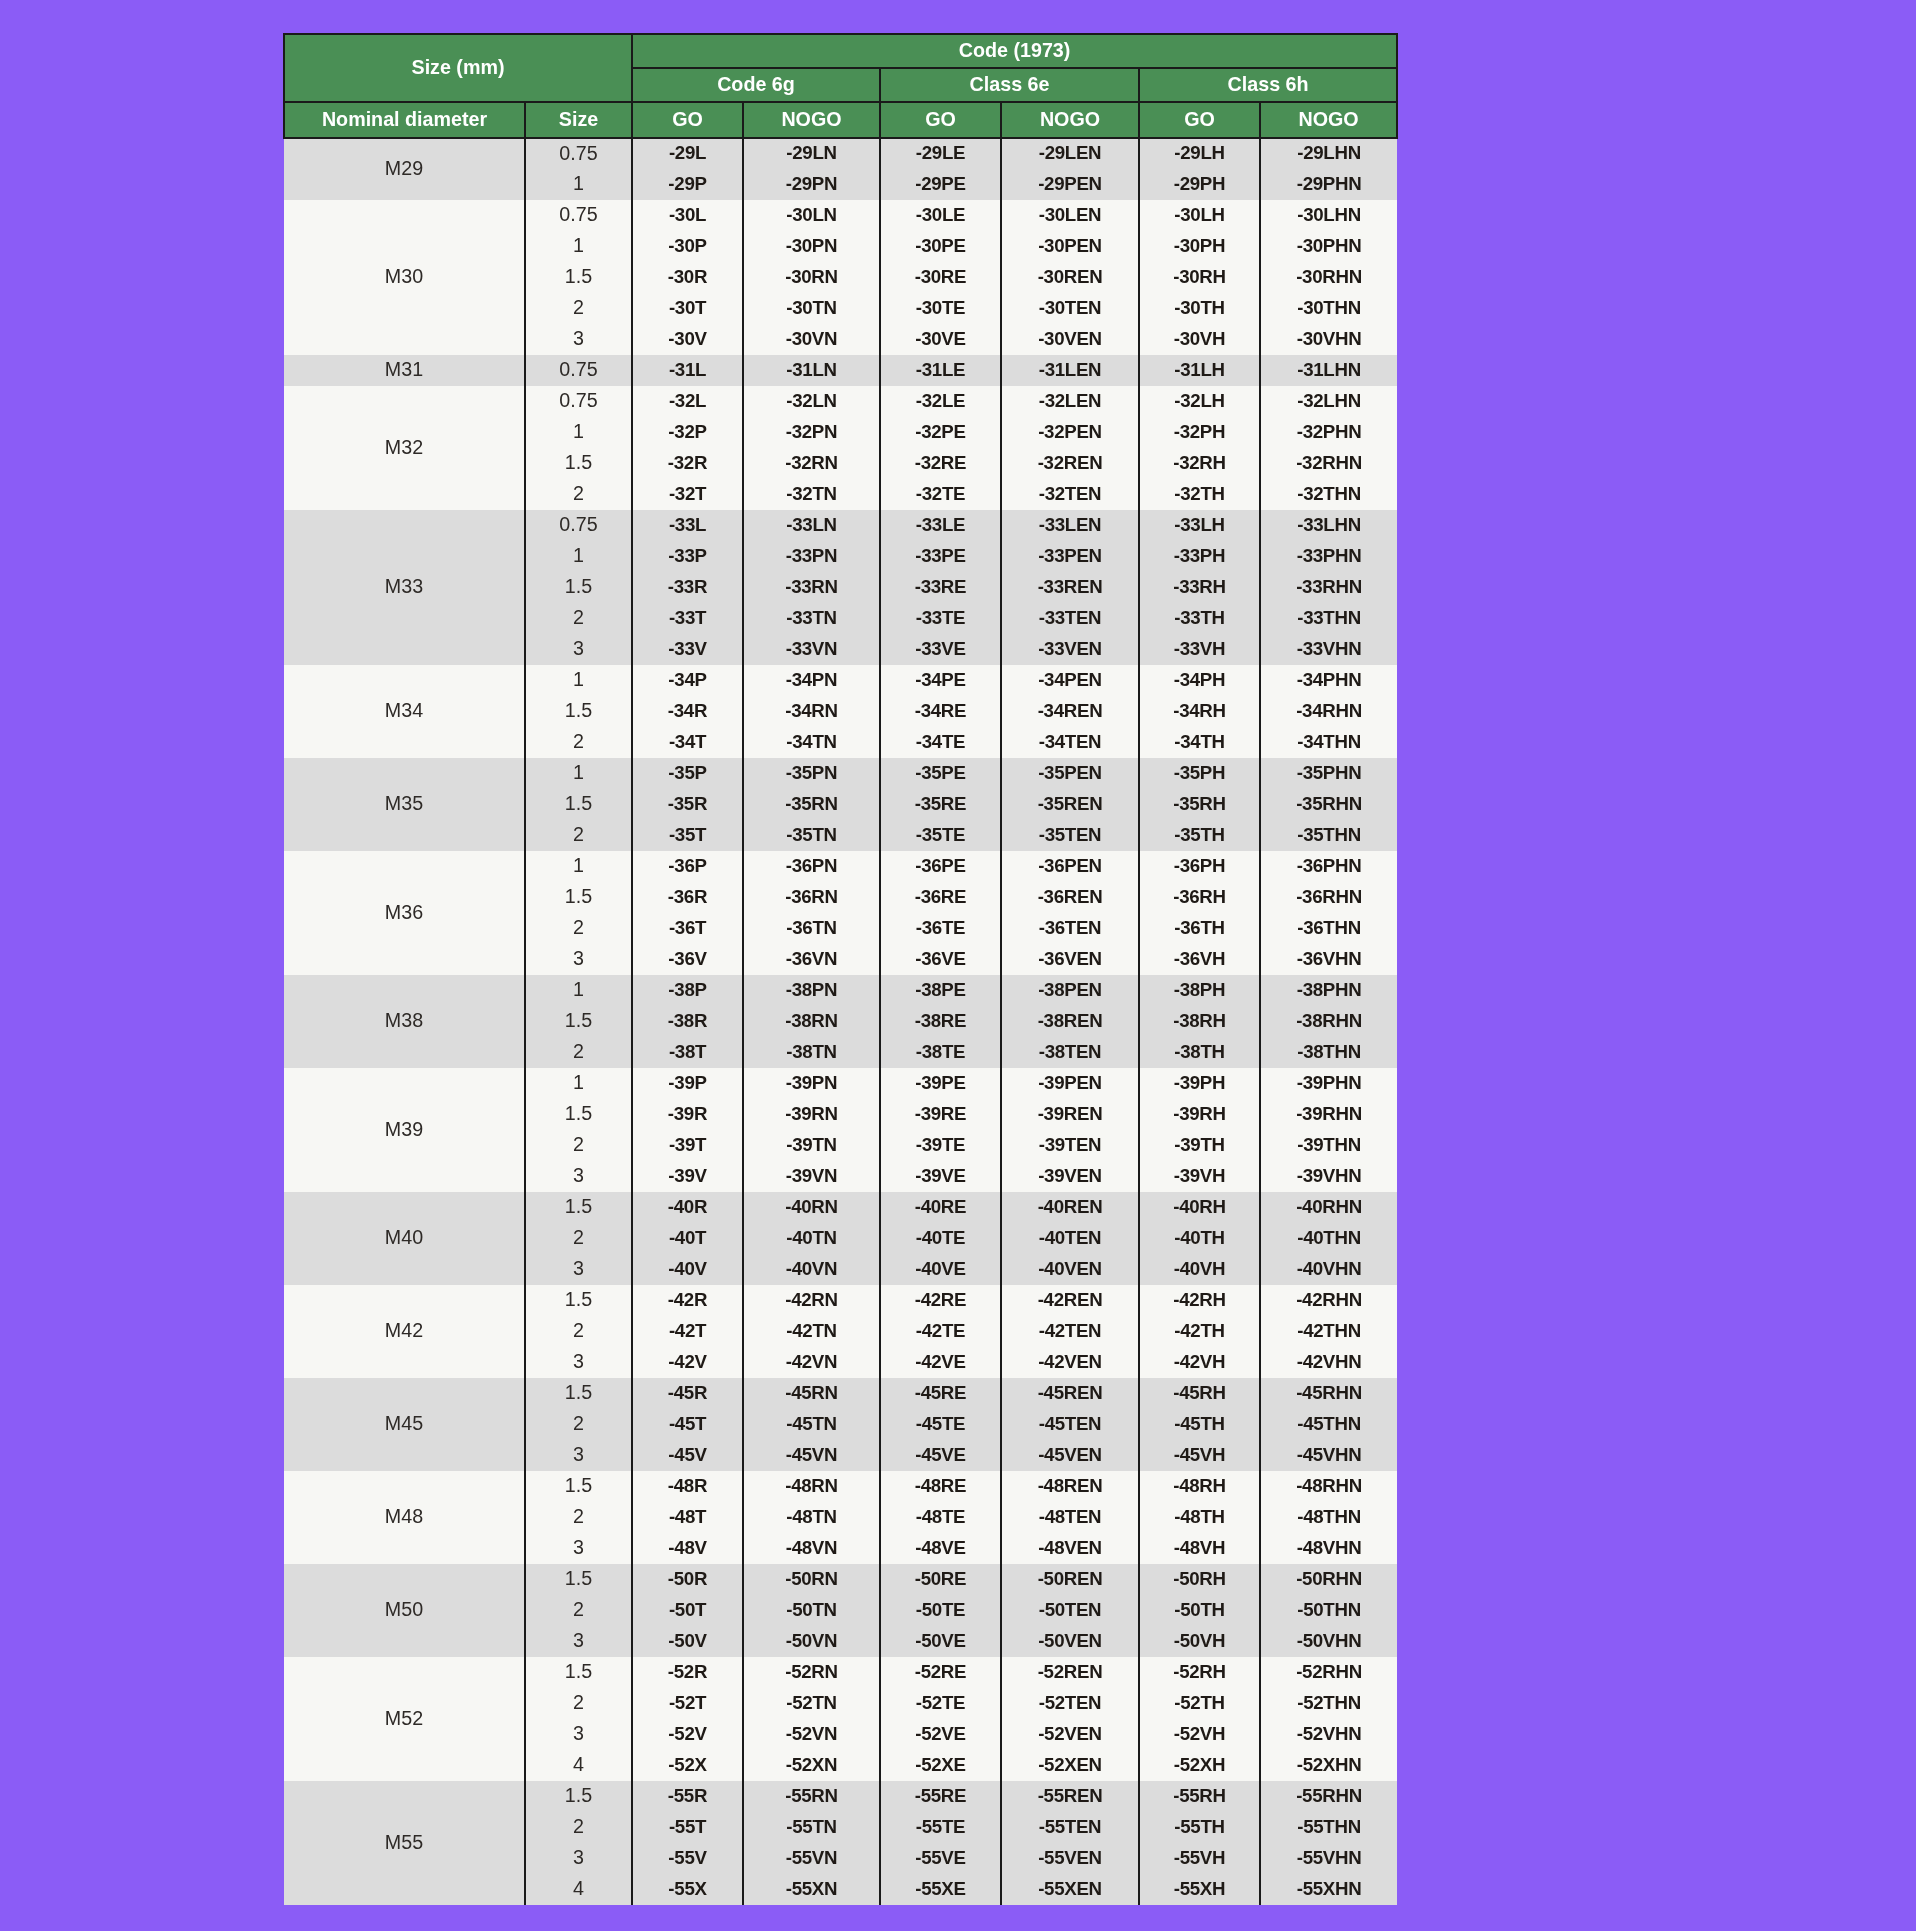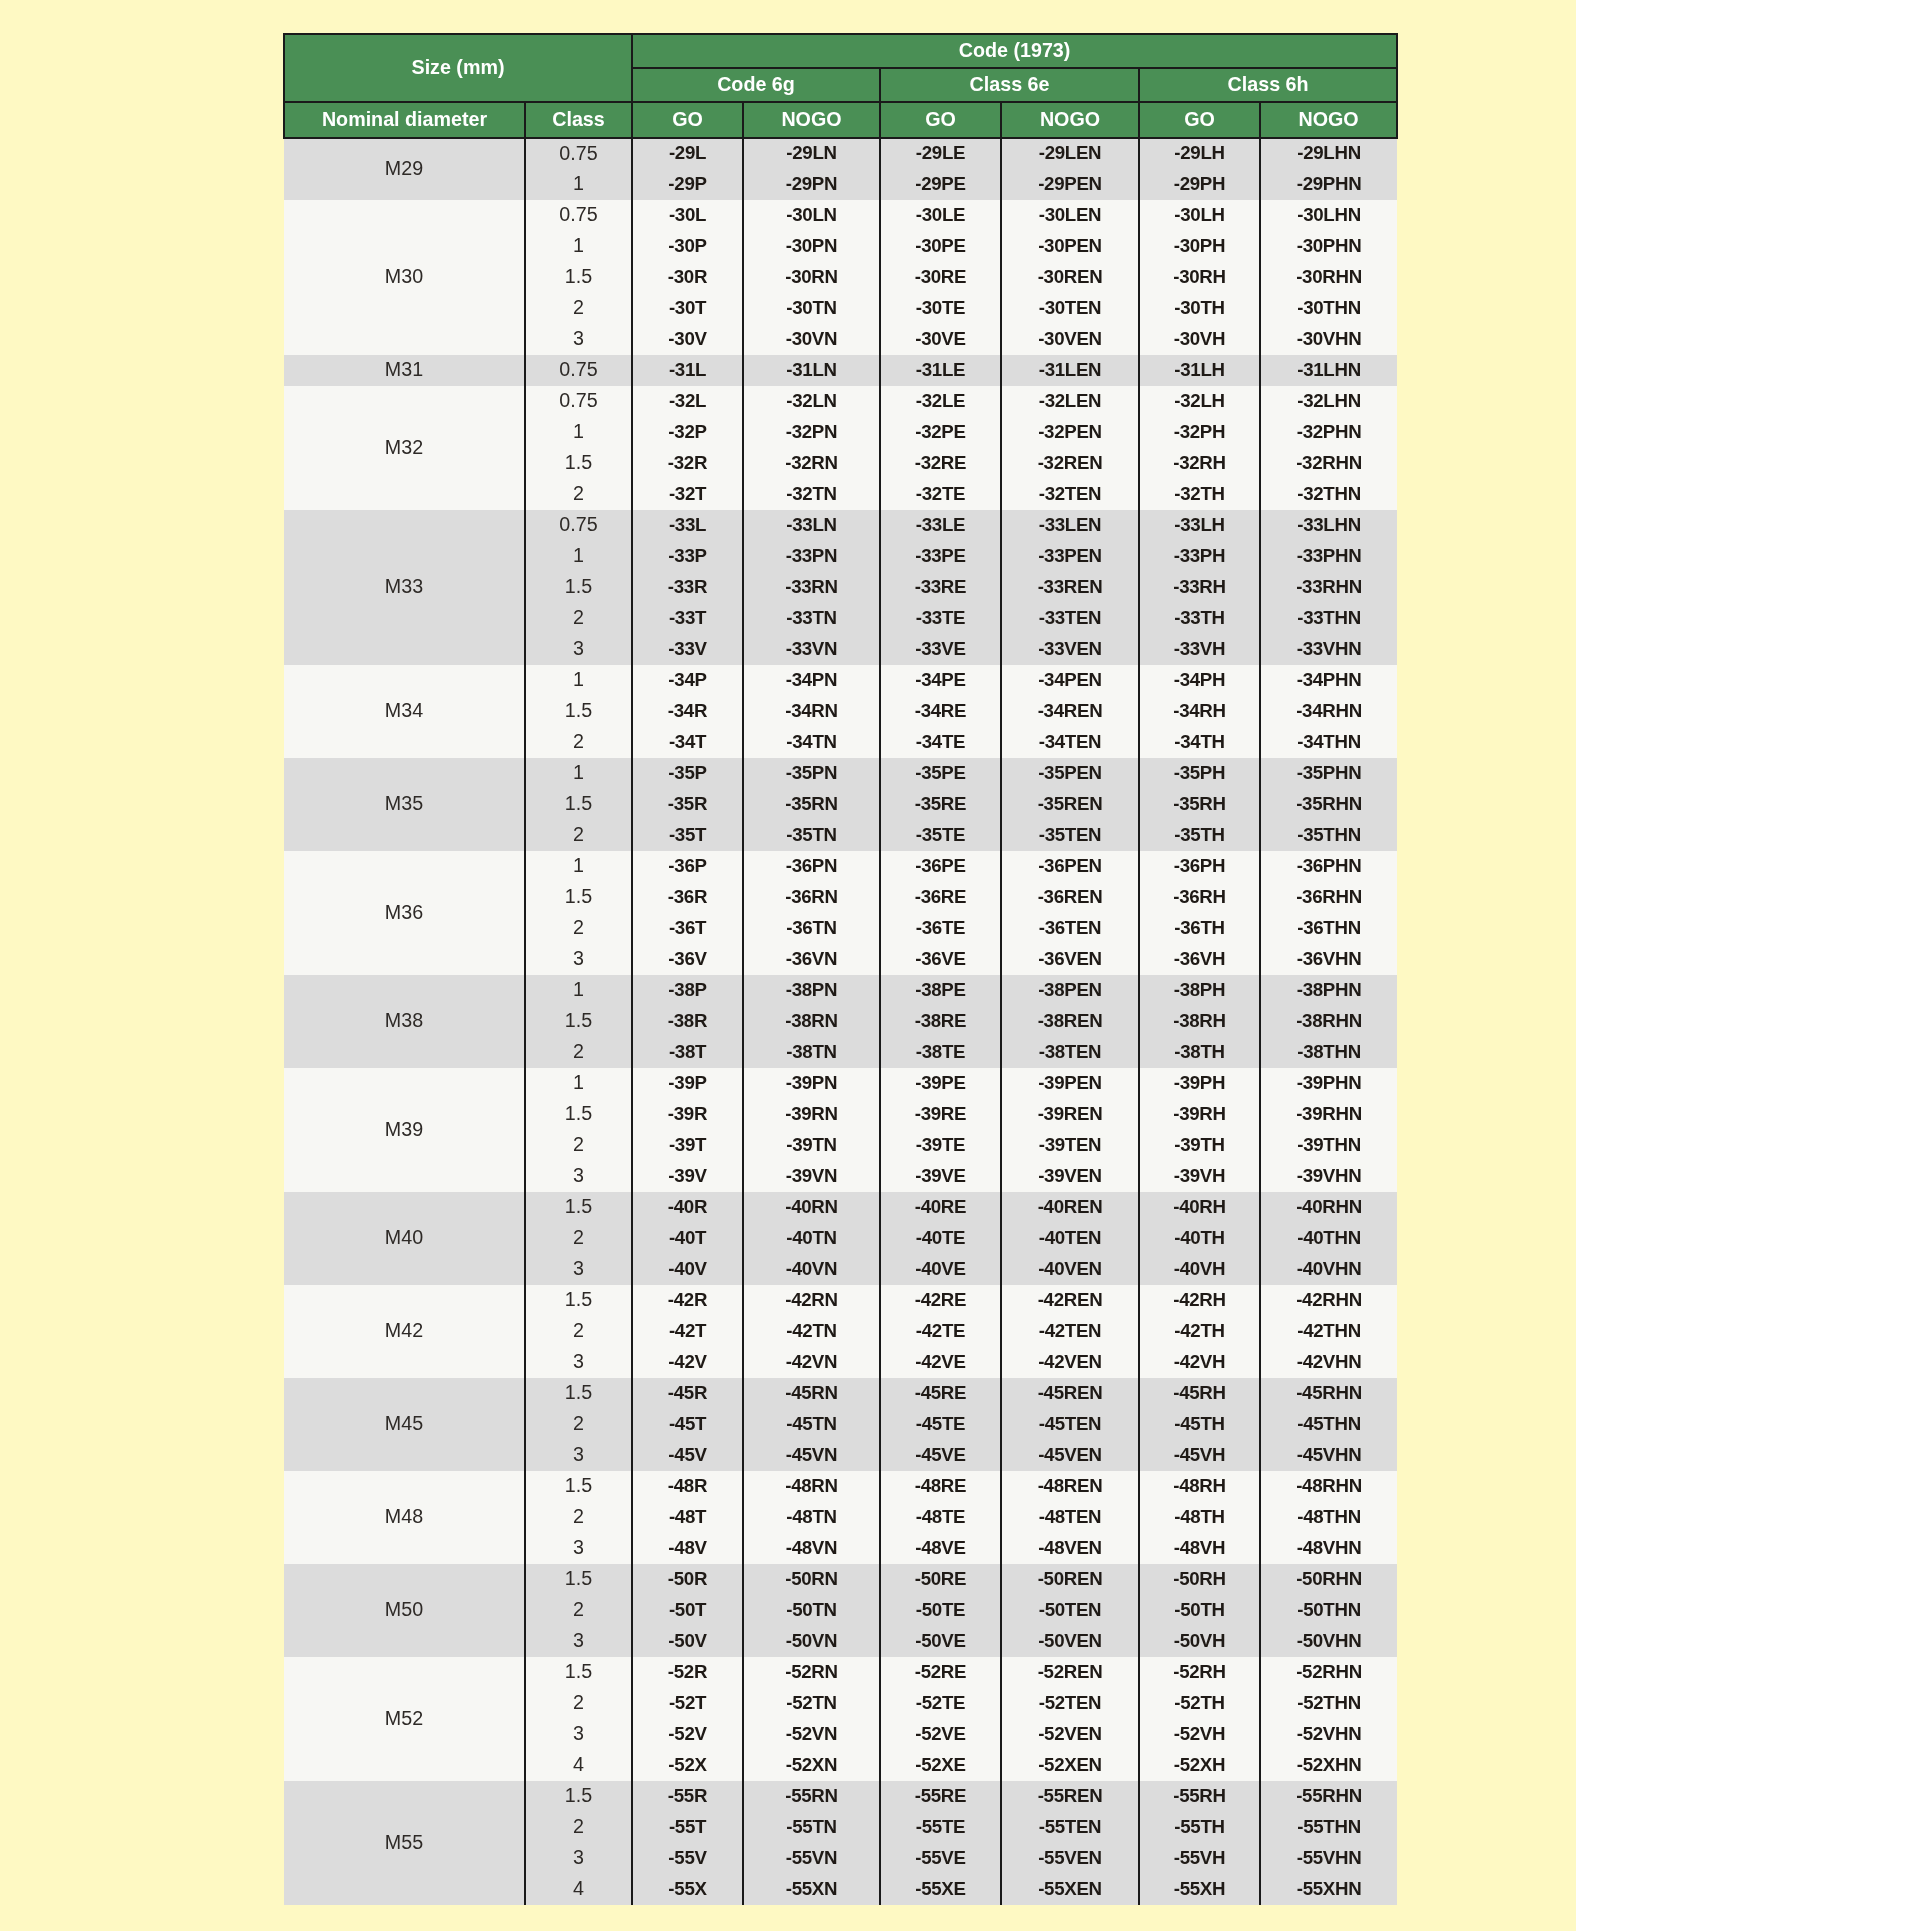--- a/index.html
+++ b/index.html
@@ -1,20 +1,20 @@
 <!DOCTYPE html>
 <html style="--header-green: #4a8f55; --header-text: #ffffff; --group-gray: #dcdcdc; --group-light: #f7f7f4; --border-color: #1a1a1a;"><head>
 <meta charset="utf-8">
 <style>
   html, body { margin: 0; padding: 0; background: #ffffff; }
   .page {
     position: relative;
-    width: 1576px;
+    width: 1916px;
     height: 1932px;
-    background: #fef9c3;
+    background: #8b5cf6;
     font-family: "Liberation Sans", sans-serif;
     overflow: hidden;
   }
   table.gauge {
     position: absolute;
     left: 283px;
     top: 32.5px;
     width: 1114px;
     border-collapse: collapse;
     table-layout: fixed;
@@ -77,21 +77,21 @@
         <th colspan="2" rowspan="2">Size (mm)</th>
         <th colspan="6">Code (1973)</th>
       </tr>
       <tr class="h2">
         <th colspan="2">Code 6g</th>
         <th colspan="2">Class 6e</th>
         <th colspan="2">Class 6h</th>
       </tr>
       <tr class="h3">
         <th>Nominal diameter</th>
-        <th>Class</th>
+        <th>Size</th>
         <th>GO</th>
         <th>NOGO</th>
         <th>GO</th>
         <th>NOGO</th>
         <th>GO</th>
         <th>NOGO</th>
       </tr>
     </thead>
     <tbody>
         <tr class="g">

